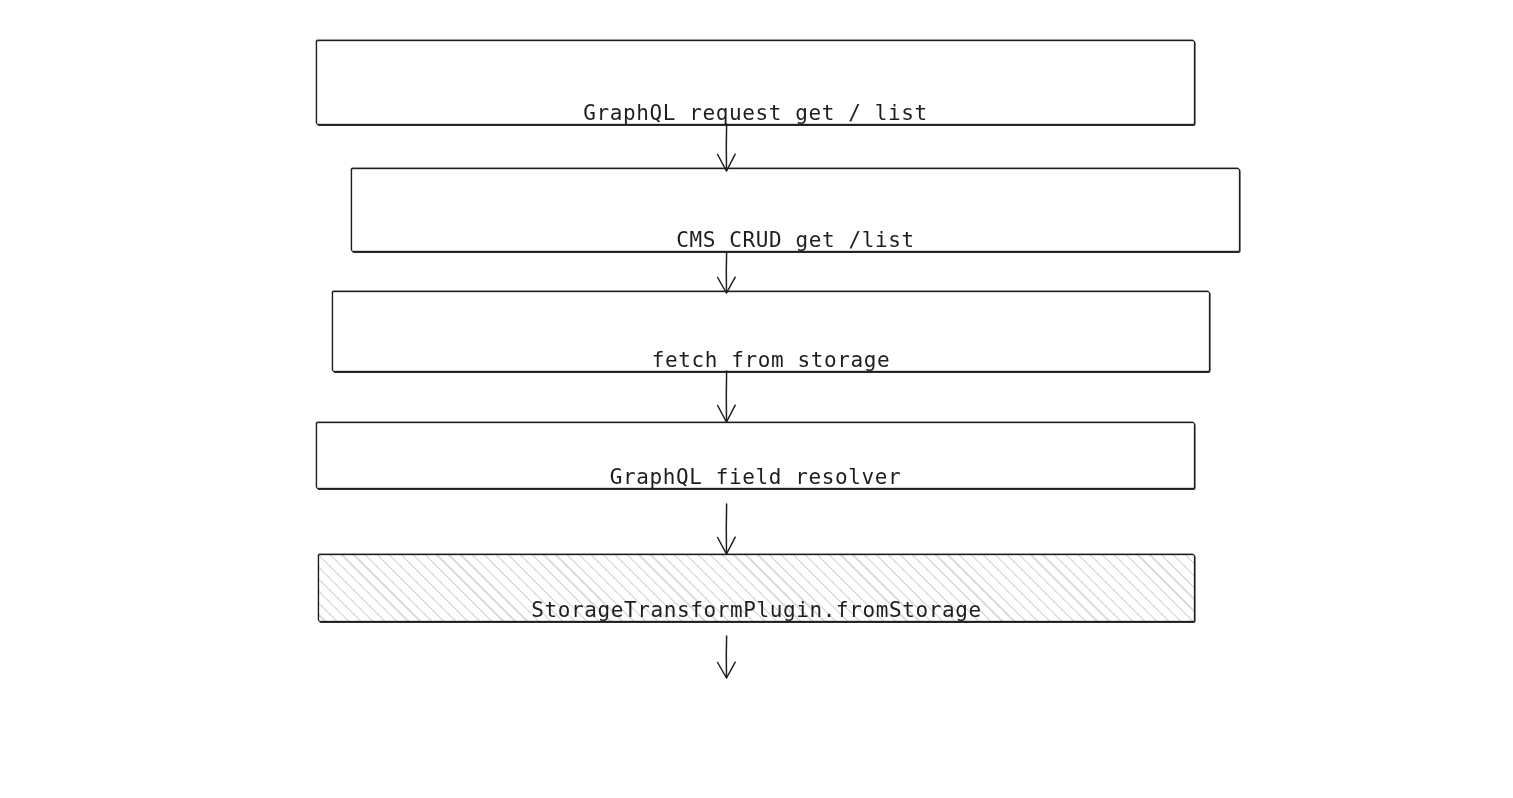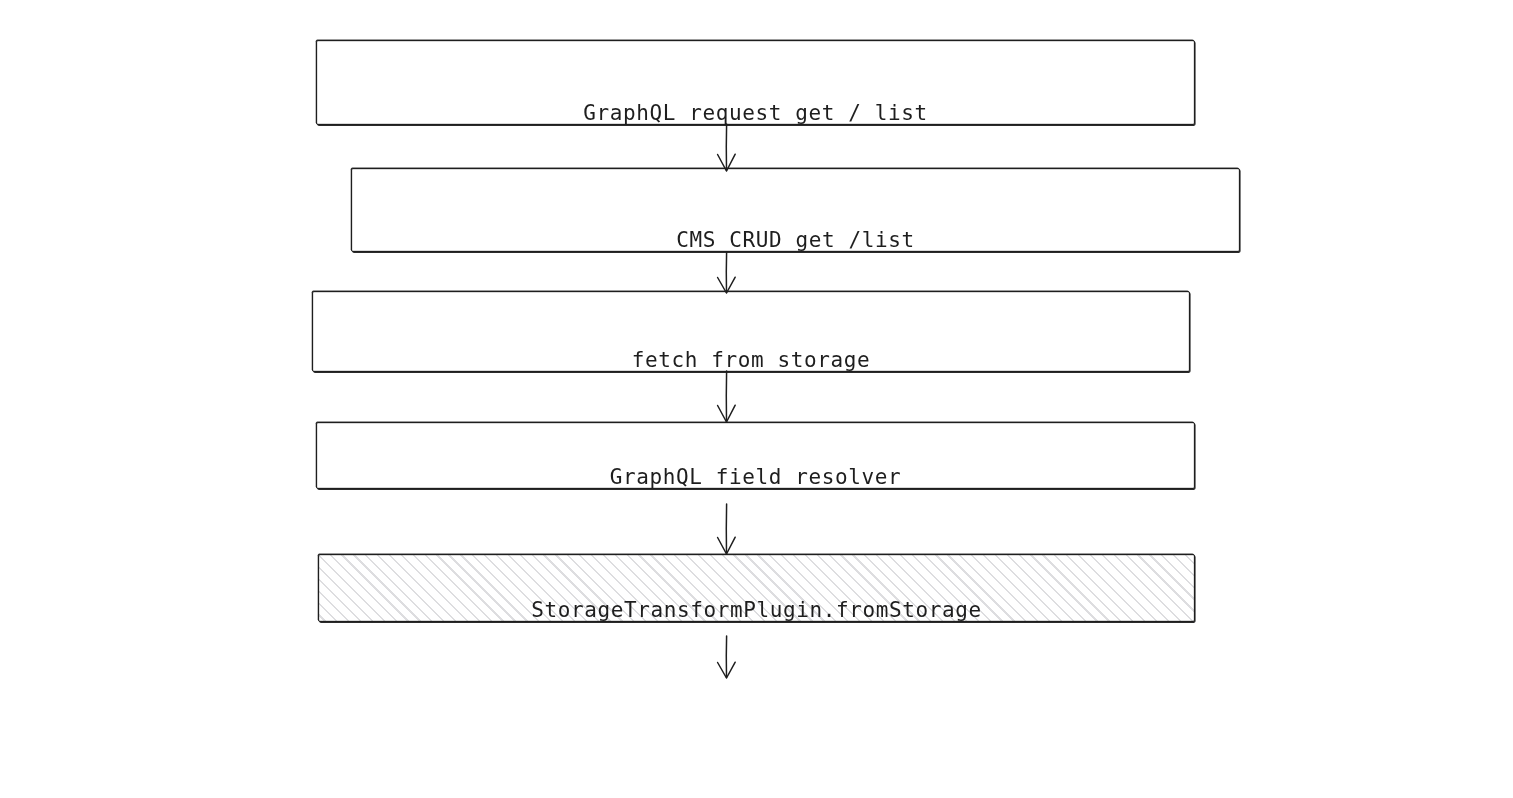--- a/index.html
+++ b/index.html
@@ -75,21 +75,21 @@
 <div id="canvas">
 
   <div class="node" id="node-n1" style="left:316px; top:40px; width:879px; height:85px;">
     <span class="node-label">GraphQL request get / list</span>
   </div>
 
   <div class="node" id="node-n2" style="left:316px; top:168px; width:889px; height:84px;margin-left:35px;">
     <span class="node-label">CMS CRUD get /list</span>
   </div>
 
-  <div class="node" id="node-n3" style="left:312px; top:291px; width:878px; height:81px;">
+  <div class="node" id="node-n3" style="left:332px; top:291px; width:878px; height:81px;">
     <span class="node-label">fetch from storage</span>
   </div>
 
   <div class="node" id="node-n4" style="left:316px; top:422px; width:879px; height:67px;">
     <span class="node-label">GraphQL field resolver</span>
   </div>
 
   <div class="node hatched" id="node-n5" style="left:318px; top:554px; width:877px; height:68px;">
     <span class="node-label">StorageTransformPlugin.fromStorage</span>
   </div>

